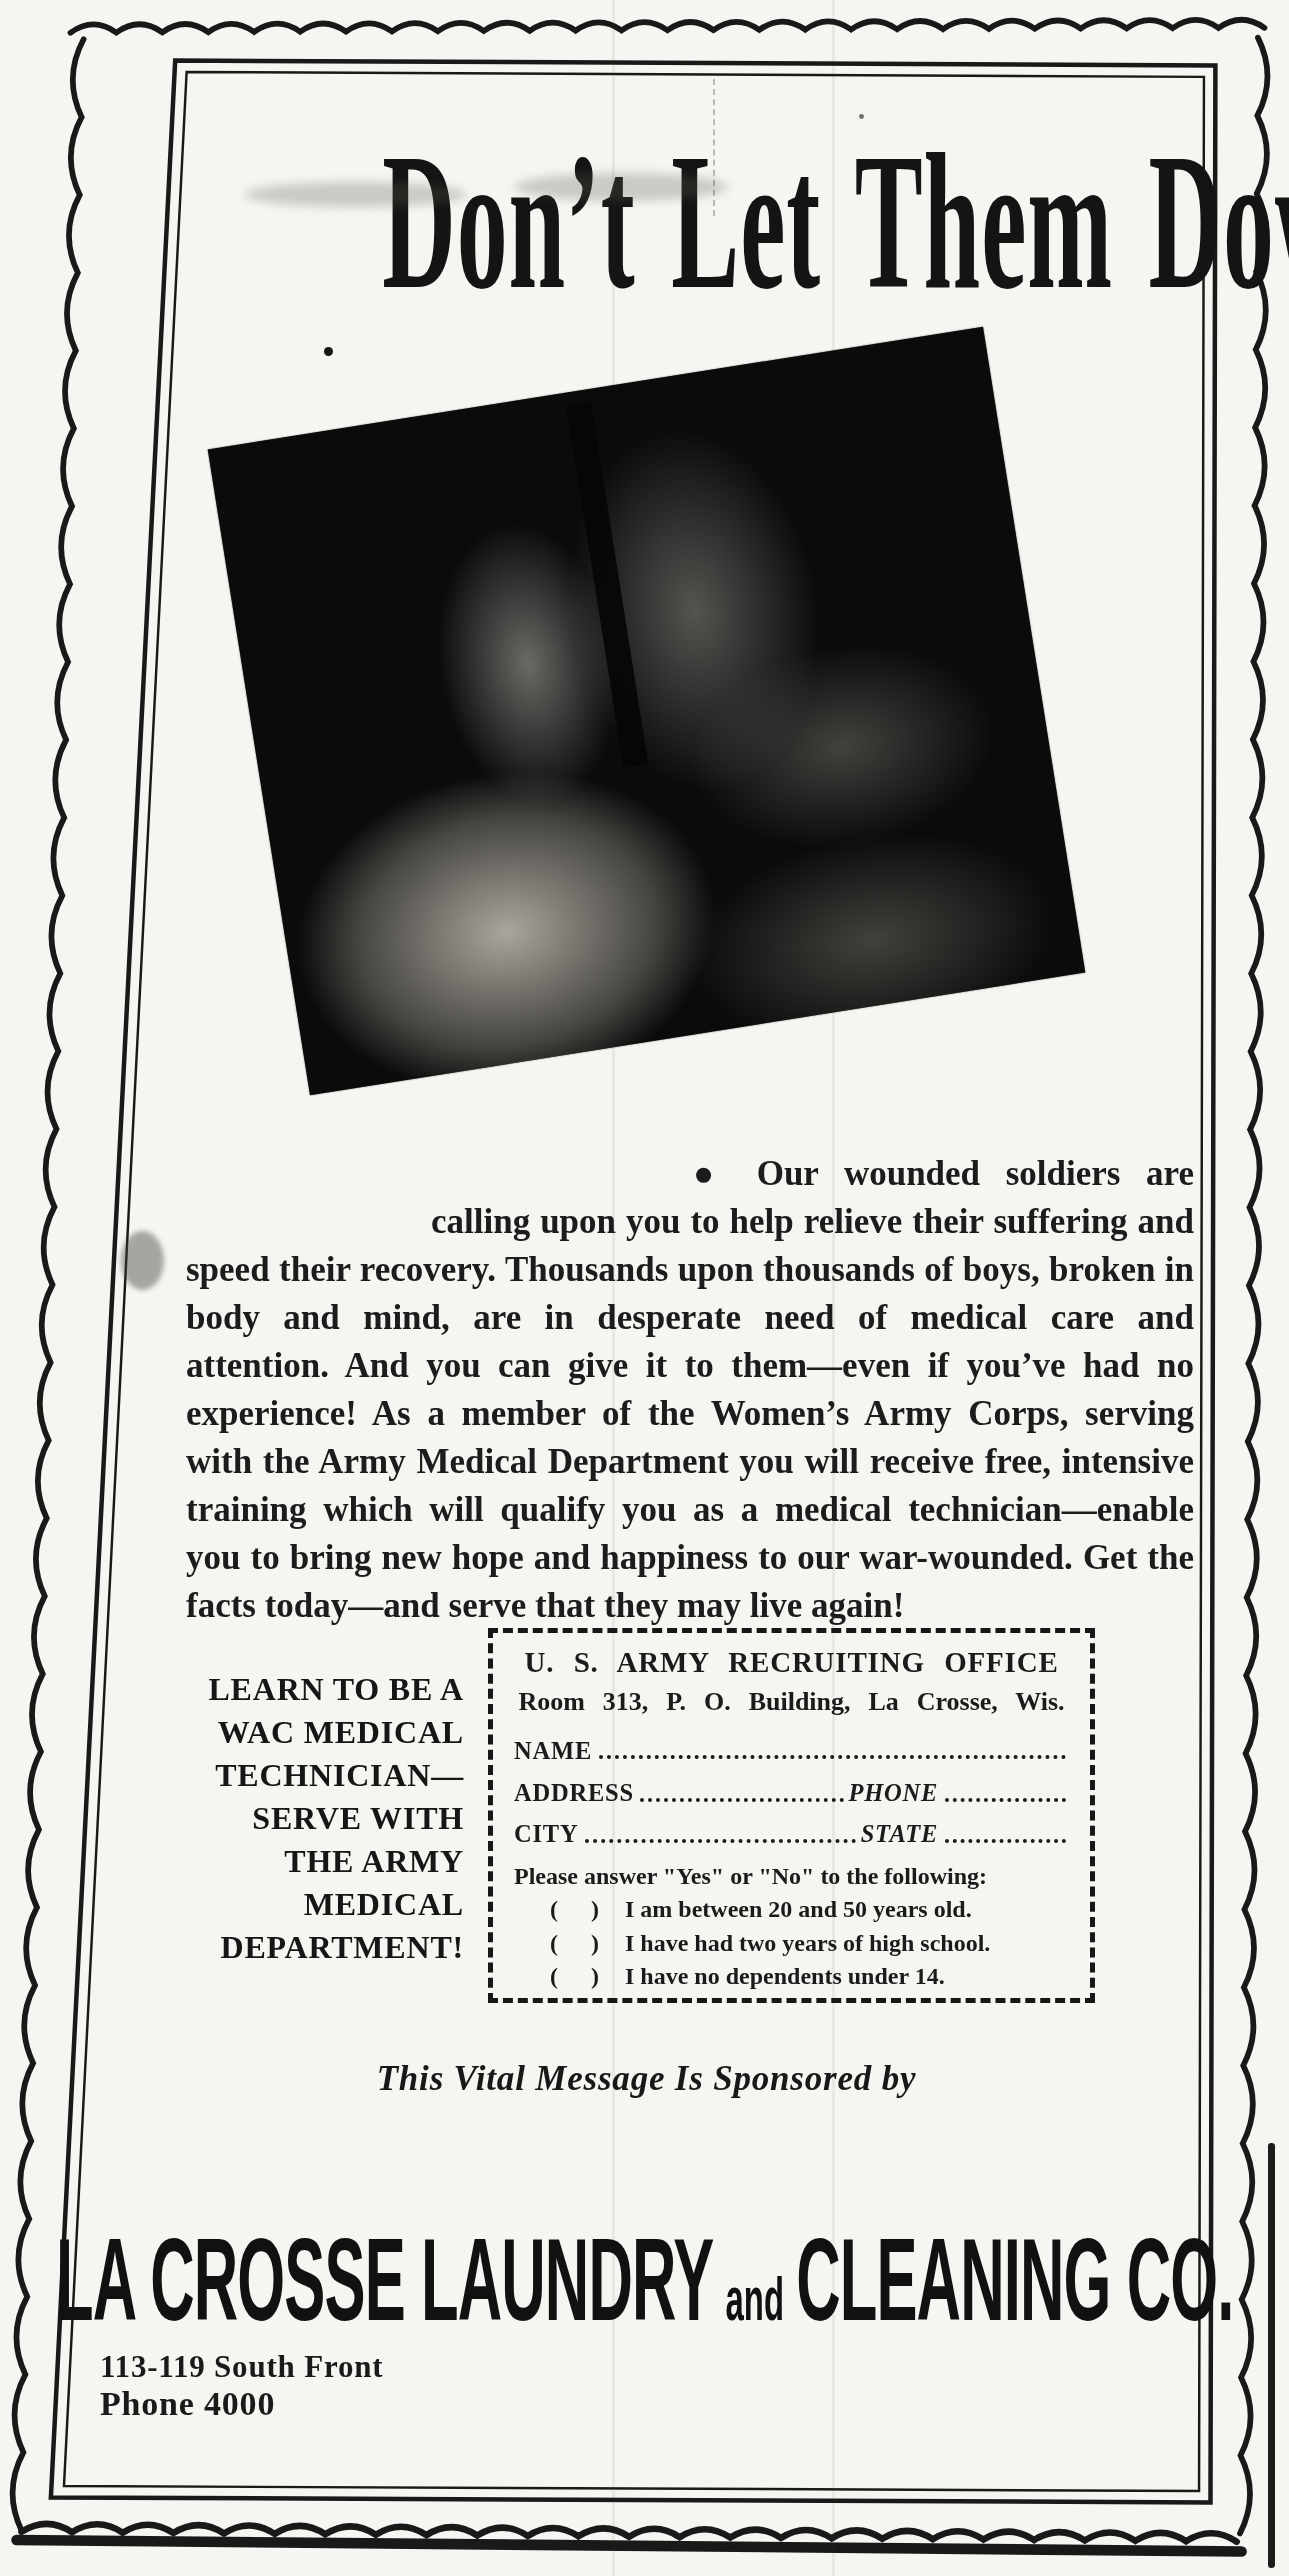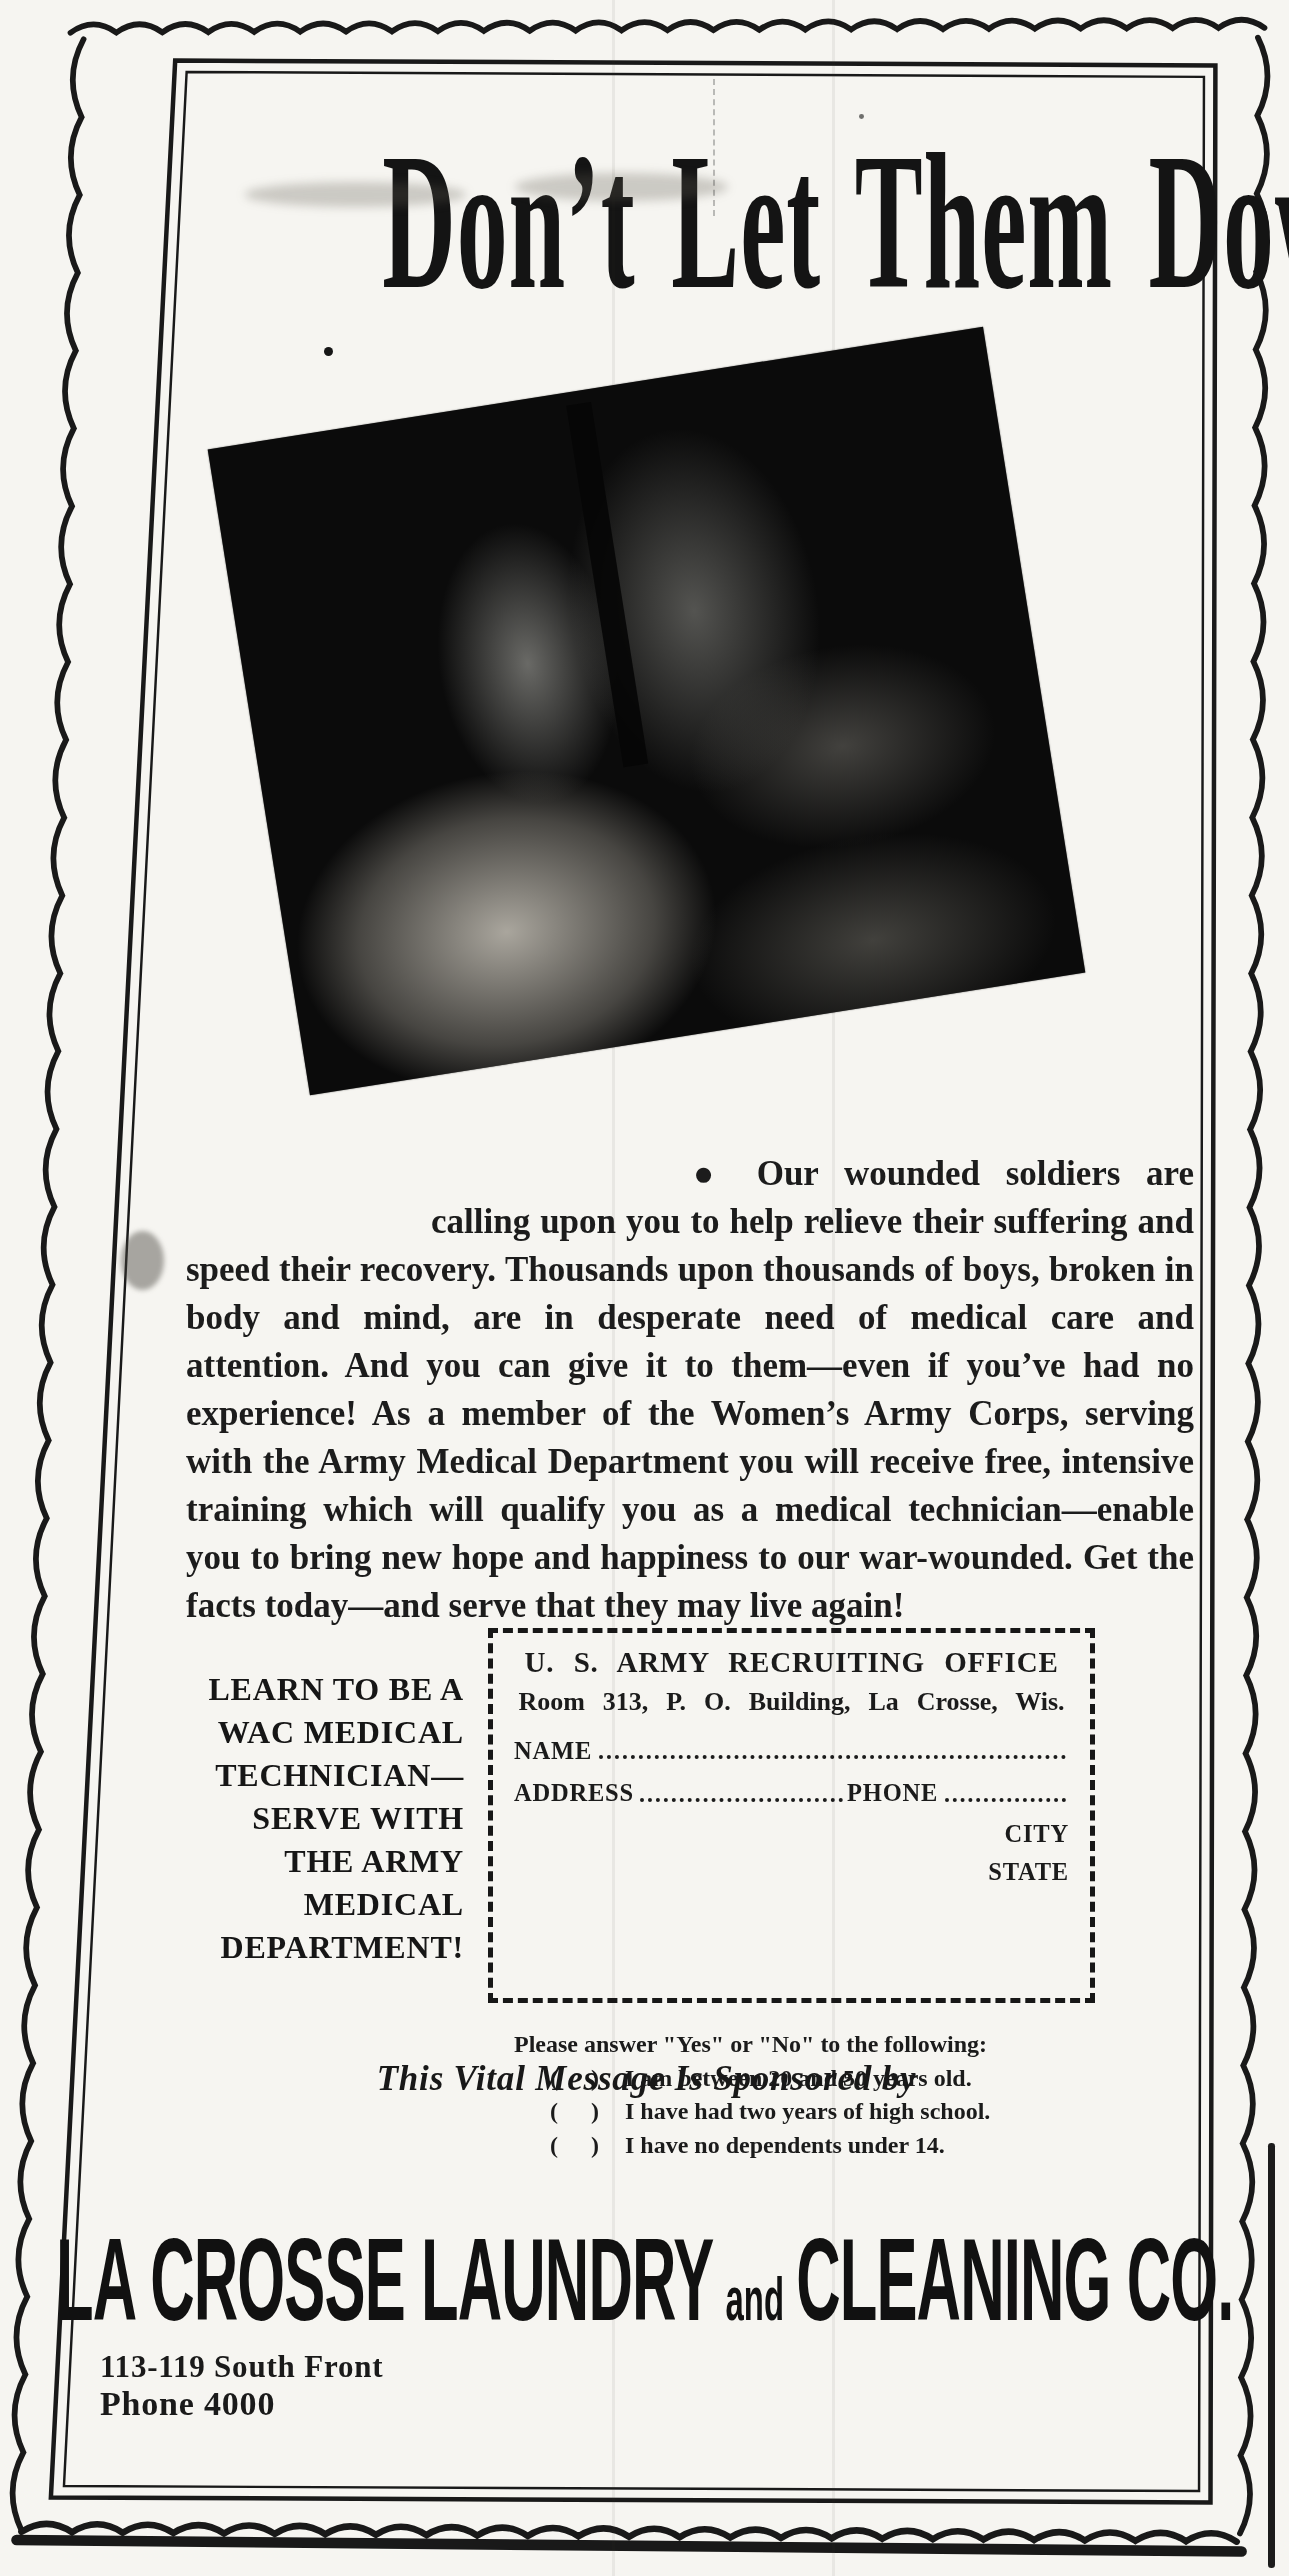--- a/index.html
+++ b/index.html
@@ -36,24 +36,24 @@
   .callout{position:absolute;left:186px;top:1668px;width:278px;text-align:right;
     font-size:32px;line-height:43px;font-weight:bold;white-space:pre-line;letter-spacing:0.8px;color:#161616;}
 
   
   .coupon{position:absolute;left:488px;top:1628px;width:607px;height:375px;box-sizing:border-box;
     border:5.7px dashed #171717;padding:13px 21px 9.8px;font-weight:bold;color:#1b1b1b;}
   .c-office{text-align:center;font-size:29px;letter-spacing:0.8px;word-spacing:11.4px;}
   .c-room{text-align:center;font-size:26px;word-spacing:11.4px;margin-top:8px;}
   .c-request{font-size:21px;line-height:26px;text-indent:49px;margin:8.2px 3.3px 0;text-align:justify;}
   .c-row{display:flex;align-items:flex-end;font-size:24.5px;letter-spacing:0.8px;}
-  .r-name{margin-top:19.6px;}.r-addr{margin-top:14.7px;}.r-city{margin-top:13px;flex-direction:column;}
+  .r-name{margin-top:19.6px;}.r-addr{margin-top:14.7px;}.r-city{margin-top:13px;}
   .dots{flex:1;border-bottom:4.9px dotted #1c1c1c;margin:0 3.3px 5.7px 6.5px;}
   .dots.short{flex:0 0 121px;}
-  .c-label2{margin-left:1px;}
+  .c-label2{margin-left:1px;font-style:italic;}
   .c-prompt{font-size:24px;margin-top:14.7px;}
   .c-item{display:flex;font-size:24px;margin:6.5px 0 0 36px;white-space:pre;}
   .pclose{margin-left:33px;}
   .c-item .txt{margin-left:26px;white-space:normal;text-align:right;}
 
   
   .sponsor{position:absolute;left:164px;top:2059px;width:965px;text-align:center;
     font-style:italic;font-weight:bold;font-size:35px;letter-spacing:0.8px;color:#181818;}
   .company{position:absolute;left:0;top:2213px;width:1290px;display:flex;justify-content:center;}
   .company-inner{display:flex;align-items:baseline;gap:23px;transform:scaleX(.53);transform-origin:50% 50%;

